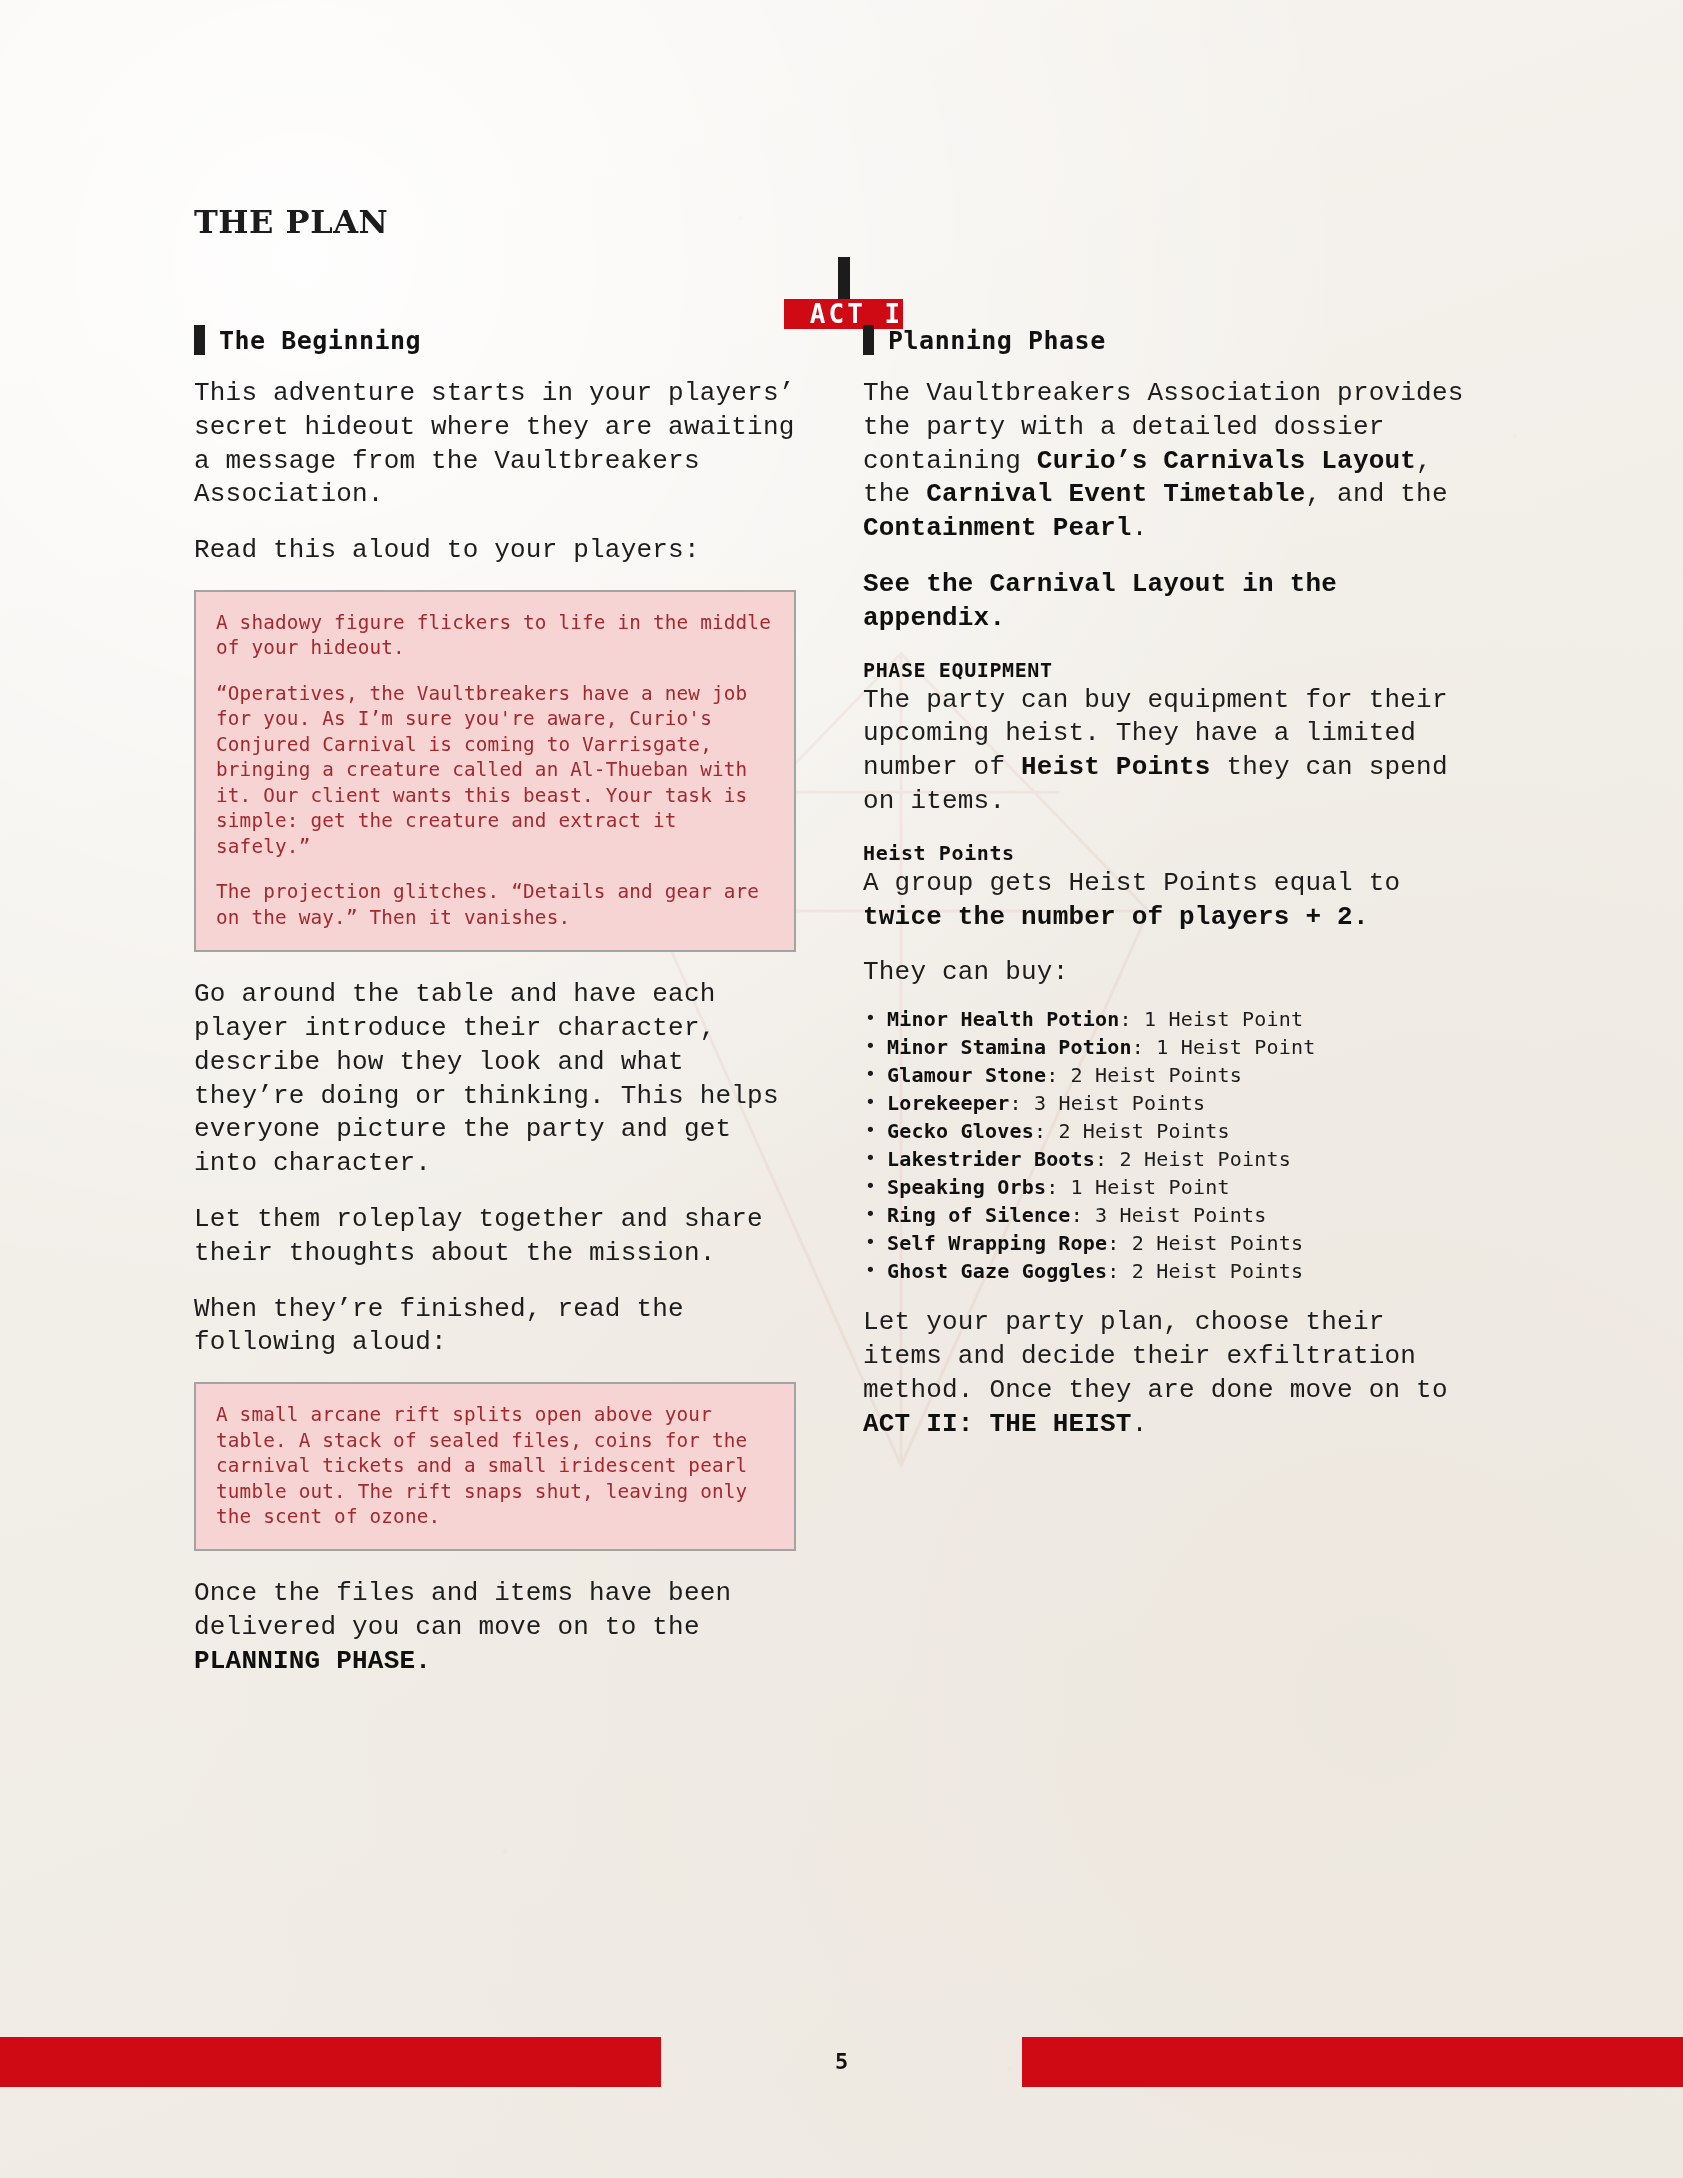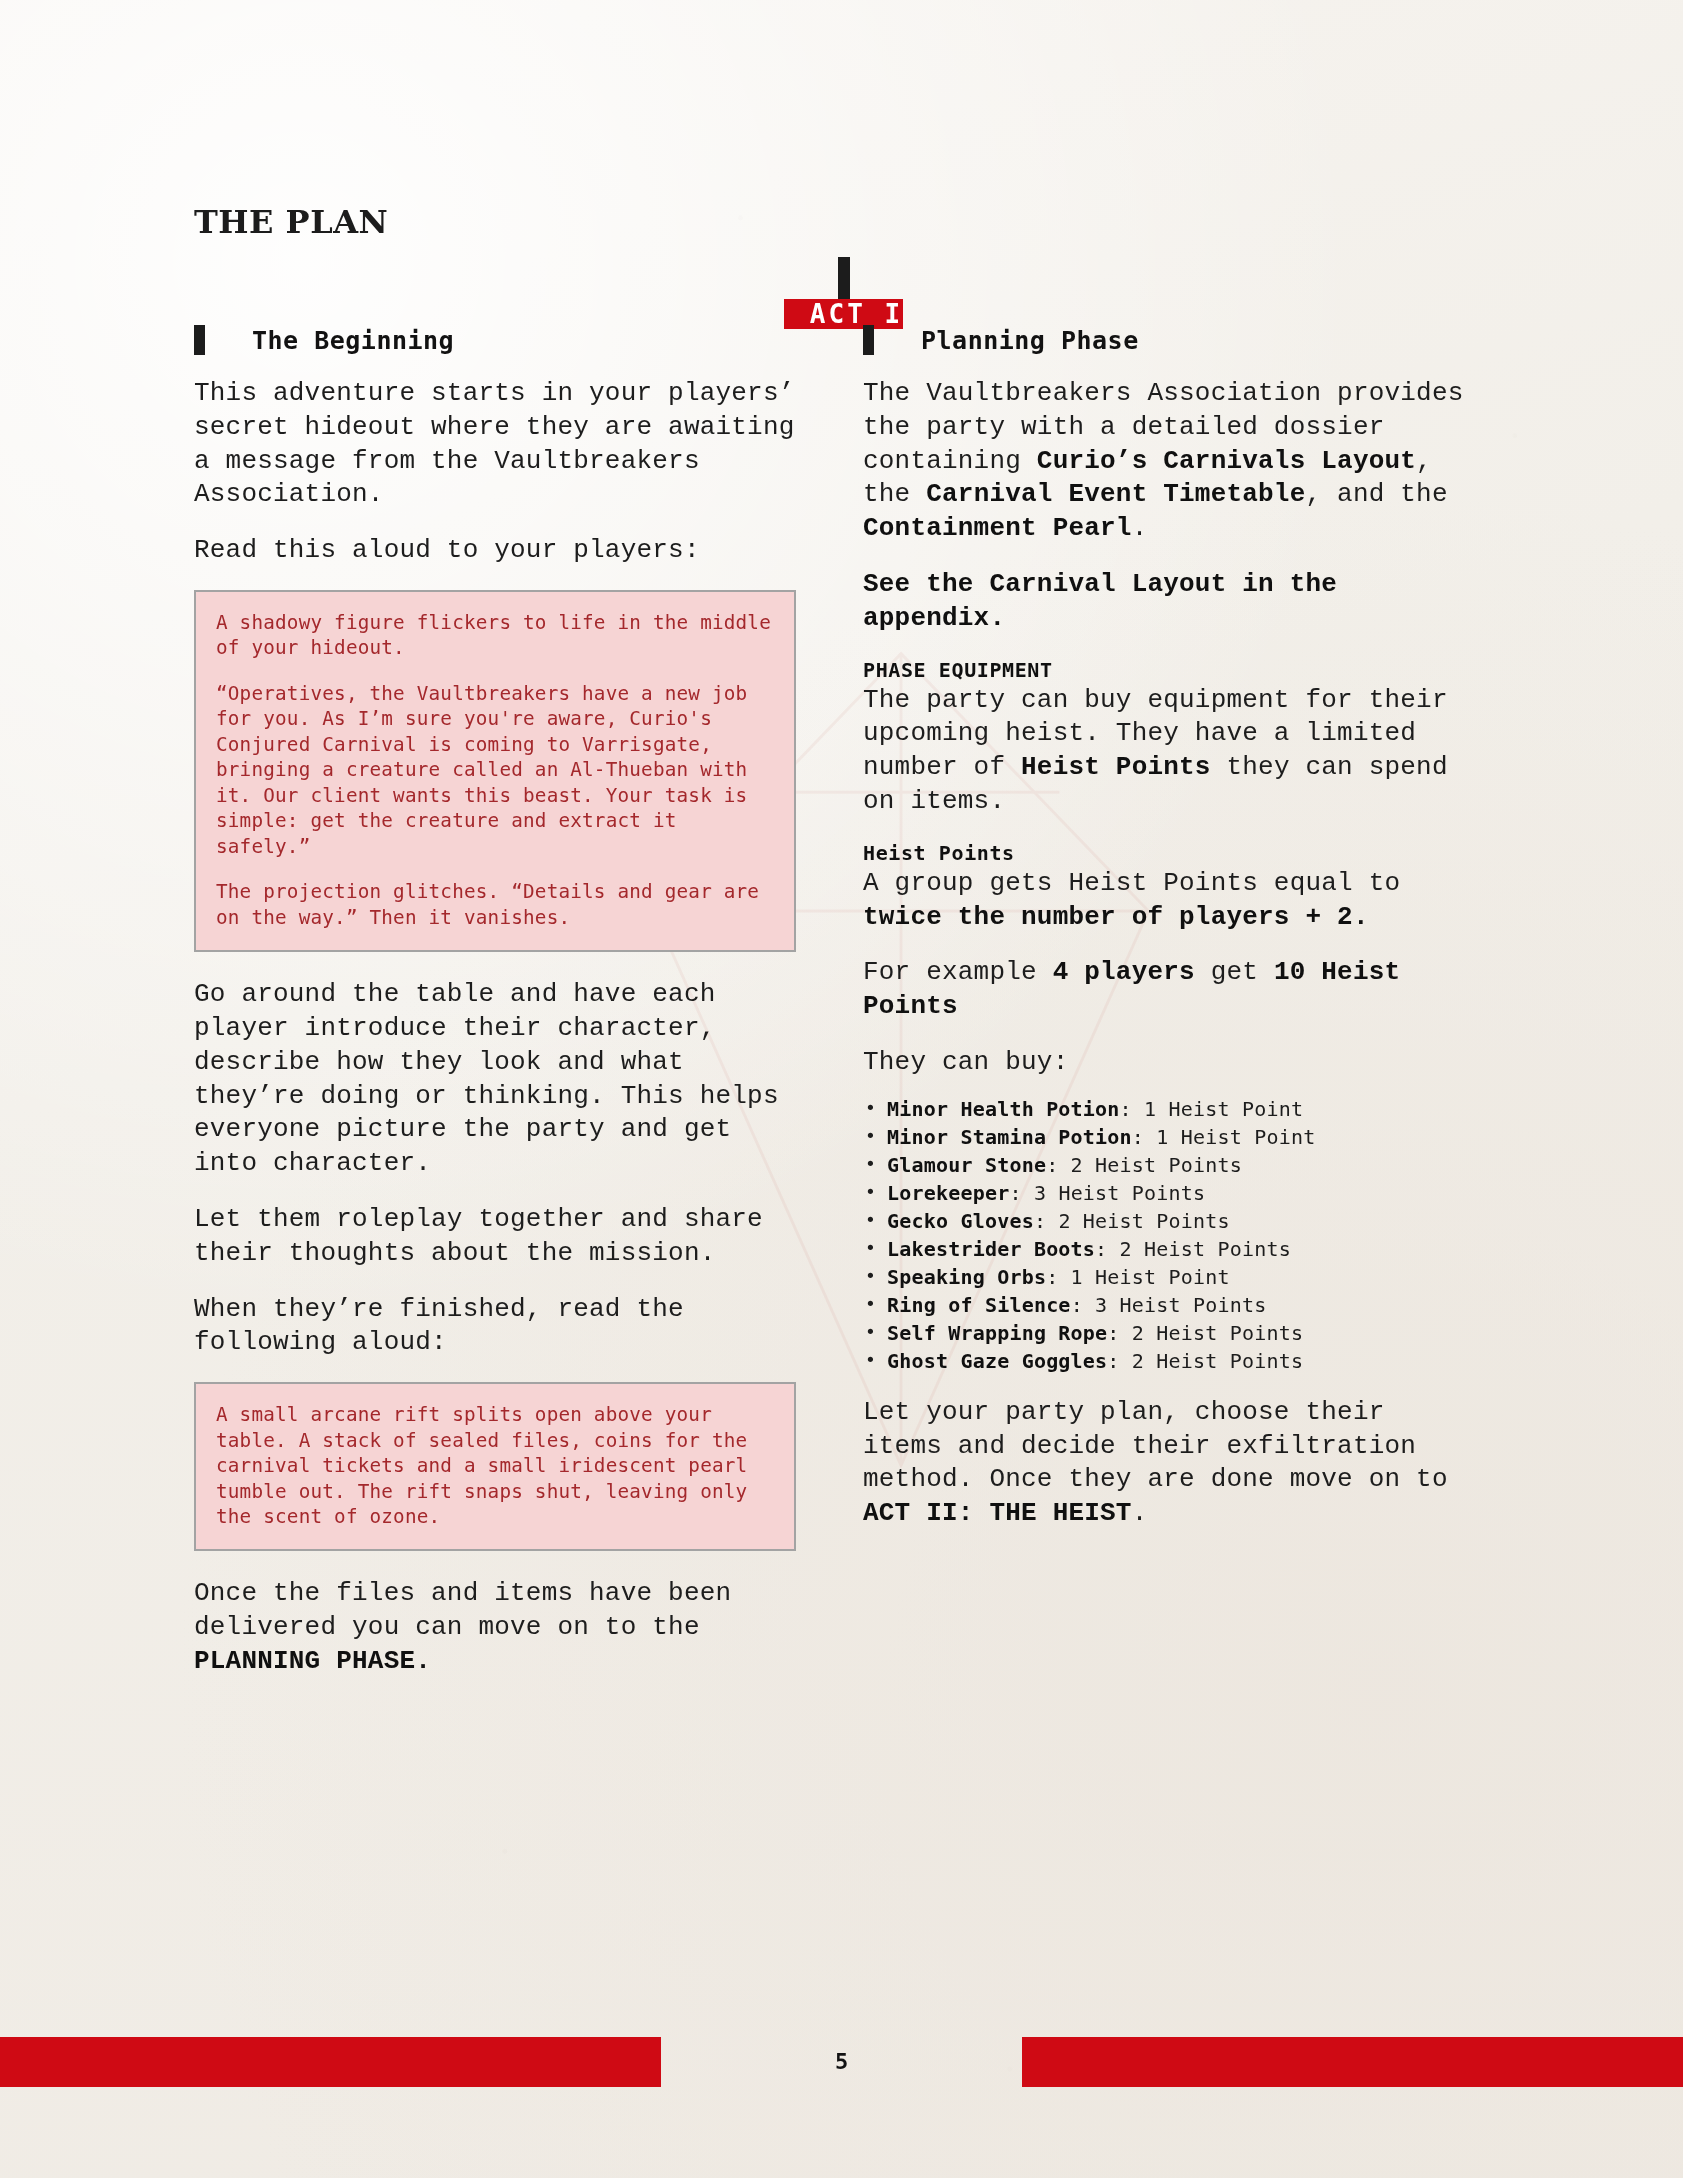--- a/index.html
+++ b/index.html
@@ -101,21 +101,20 @@
     width: 11px;
     height: 30px;
     background: #1c1c1c;
     margin-right: 14px;
   }
   .sec-head span {
     font-size: 25px;
     font-weight: 700;
     color: #121212;
     letter-spacing: 0.5px;
-    margin-left: 33px;
   }
   p.body {
     font-size: 26px;
     line-height: 1.30;
     color: #1d1d1d;
     margin: 0 0 22px 0;
     letter-spacing: 0.2px;
     font-family: Liberation Mono, monospace;
   }
   p.body.tight { margin-bottom: 16px; }
@@ -255,21 +254,20 @@
       <p class="body"><b>See the Carnival Layout in the appendix.</b></p>
 
       <p class="sub-head">PHASE EQUIPMENT</p>
 
       <p class="body"><span>The party can buy equipment for their upcoming heist. They have a limited number of </span><b>Heist Points</b><span> they can spend on items.</span></p>
 
       <p class="sub-head">Heist Points</p>
 
       <p class="body"><span>A group gets Heist Points equal to </span><b>twice the number of players + 2.</b></p>
 
-      <p class="body"><span>For example </span><b>4 players</b><span> get </span><b>10 Heist Points</b></p>
 
       <p class="body tight">They can buy:</p>
 
       <ul class="items">
         <li><b>Minor Health Potion</b><span>: 1 Heist Point</span></li>
         <li><b>Minor Stamina Potion</b><span>: 1 Heist Point</span></li>
         <li><b>Glamour Stone</b><span>: 2 Heist Points</span></li>
         <li><b>Lorekeeper</b><span>: 3 Heist Points</span></li>
         <li><b>Gecko Gloves</b><span>: 2 Heist Points</span></li>
         <li><b>Lakestrider Boots</b><span>: 2 Heist Points</span></li>

